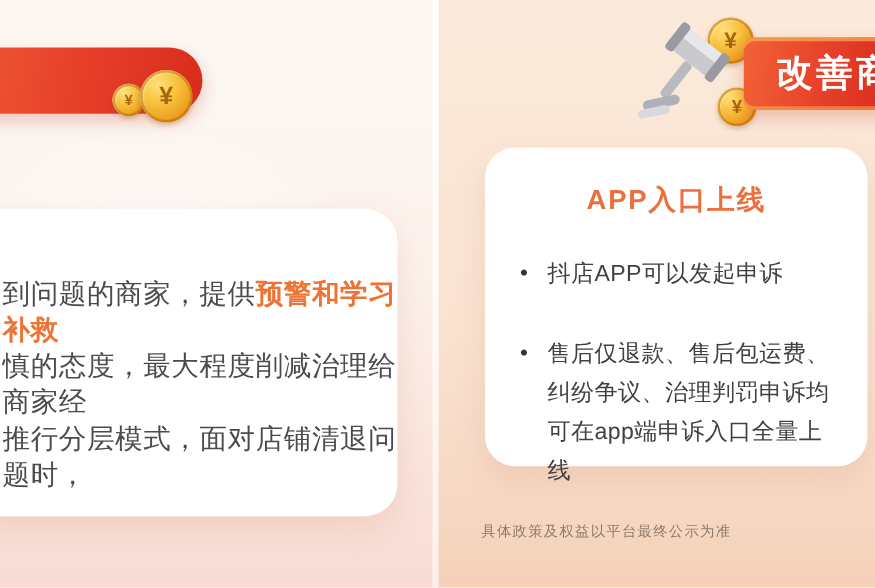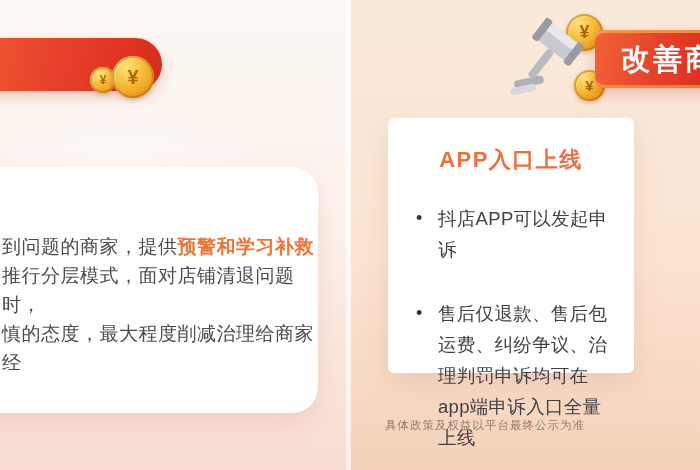--- a/index.html
+++ b/index.html
@@ -42,25 +42,25 @@
   .coin-r-top    { left:216px; top:14px; width:37px; height:37px; font-size:18px; z-index:2; }
   .coin-r-bottom { left:224px; top:70px; width:31px; height:31px; font-size:15px; z-index:2; }
 
   
   .gavel { position:absolute; left:156px; top:14px; width:80px; height:92px; z-index:4; }
 
   
   .card { position:absolute; background:#ffffff; z-index:2;
     box-shadow:0 10px 24px rgba(214,160,140,.28); }
   .card-left { left:-46px; top:167px; width:364px; height:246px; border-radius:26px; }
-  .card-right { left:38px; top:118px; width:246px; height:255px; border-radius:6px; }
+  .card-right { left:38px; top:118px; width:306px; height:255px; border-radius:24px; }
 
   
-  .left-text { position:absolute; left:2px; top:232px; width:330px; z-index:3;
-    font-size:19px; line-height:29px; color:#4b4b4d; font-weight:500; letter-spacing:.5px; }
+  .left-text { position:absolute; left:2px; top:220px; width:330px; z-index:3;
+    font-size:22px; line-height:29px; color:#4b4b4d; font-weight:500; letter-spacing:.5px; }
   .left-text .hl { color:#ed7434; font-weight:bold; }
 
   
   .rc-title { margin-top:27px; text-align:center; color:#ec6f3e; font-size:22px;
     font-weight:bold; letter-spacing:1.5px; }
   .rc-list { margin-top:28px; padding:0 24px 0 28px; list-style:none; }
   .rc-item { display:flex; color:#3f3f44; font-size:18.5px; line-height:31px;
     font-weight:500; letter-spacing:.3px; }
   .rc-item + .rc-item { margin-top:33px; }
   .rc-dot { width:22px; flex:0 0 22px; font-size:18px; color:#333; }
@@ -84,22 +84,22 @@
       <span>¥</span>
     </div>
     <div class="coin coin-l-big">
       <span>¥</span>
     </div>
 
     <div class="card card-left"></div>
 
     <div class="left-text">
       <div><span>到问题的商家，提供</span><span class="hl">预警和学习补救</span></div>
+      <div>慎的态度，最大程度削减治理给商家经</div>
       <div>推行分层模式，面对店铺清退问题时，</div>
-      <div>慎的态度，最大程度削减治理给商家经</div>
     </div>
   </div>
 
   <div class="divider"></div>
 
   <div class="panel panel-right">
 
     <div class="coin coin-r-top">
       <span>¥</span>
     </div>

